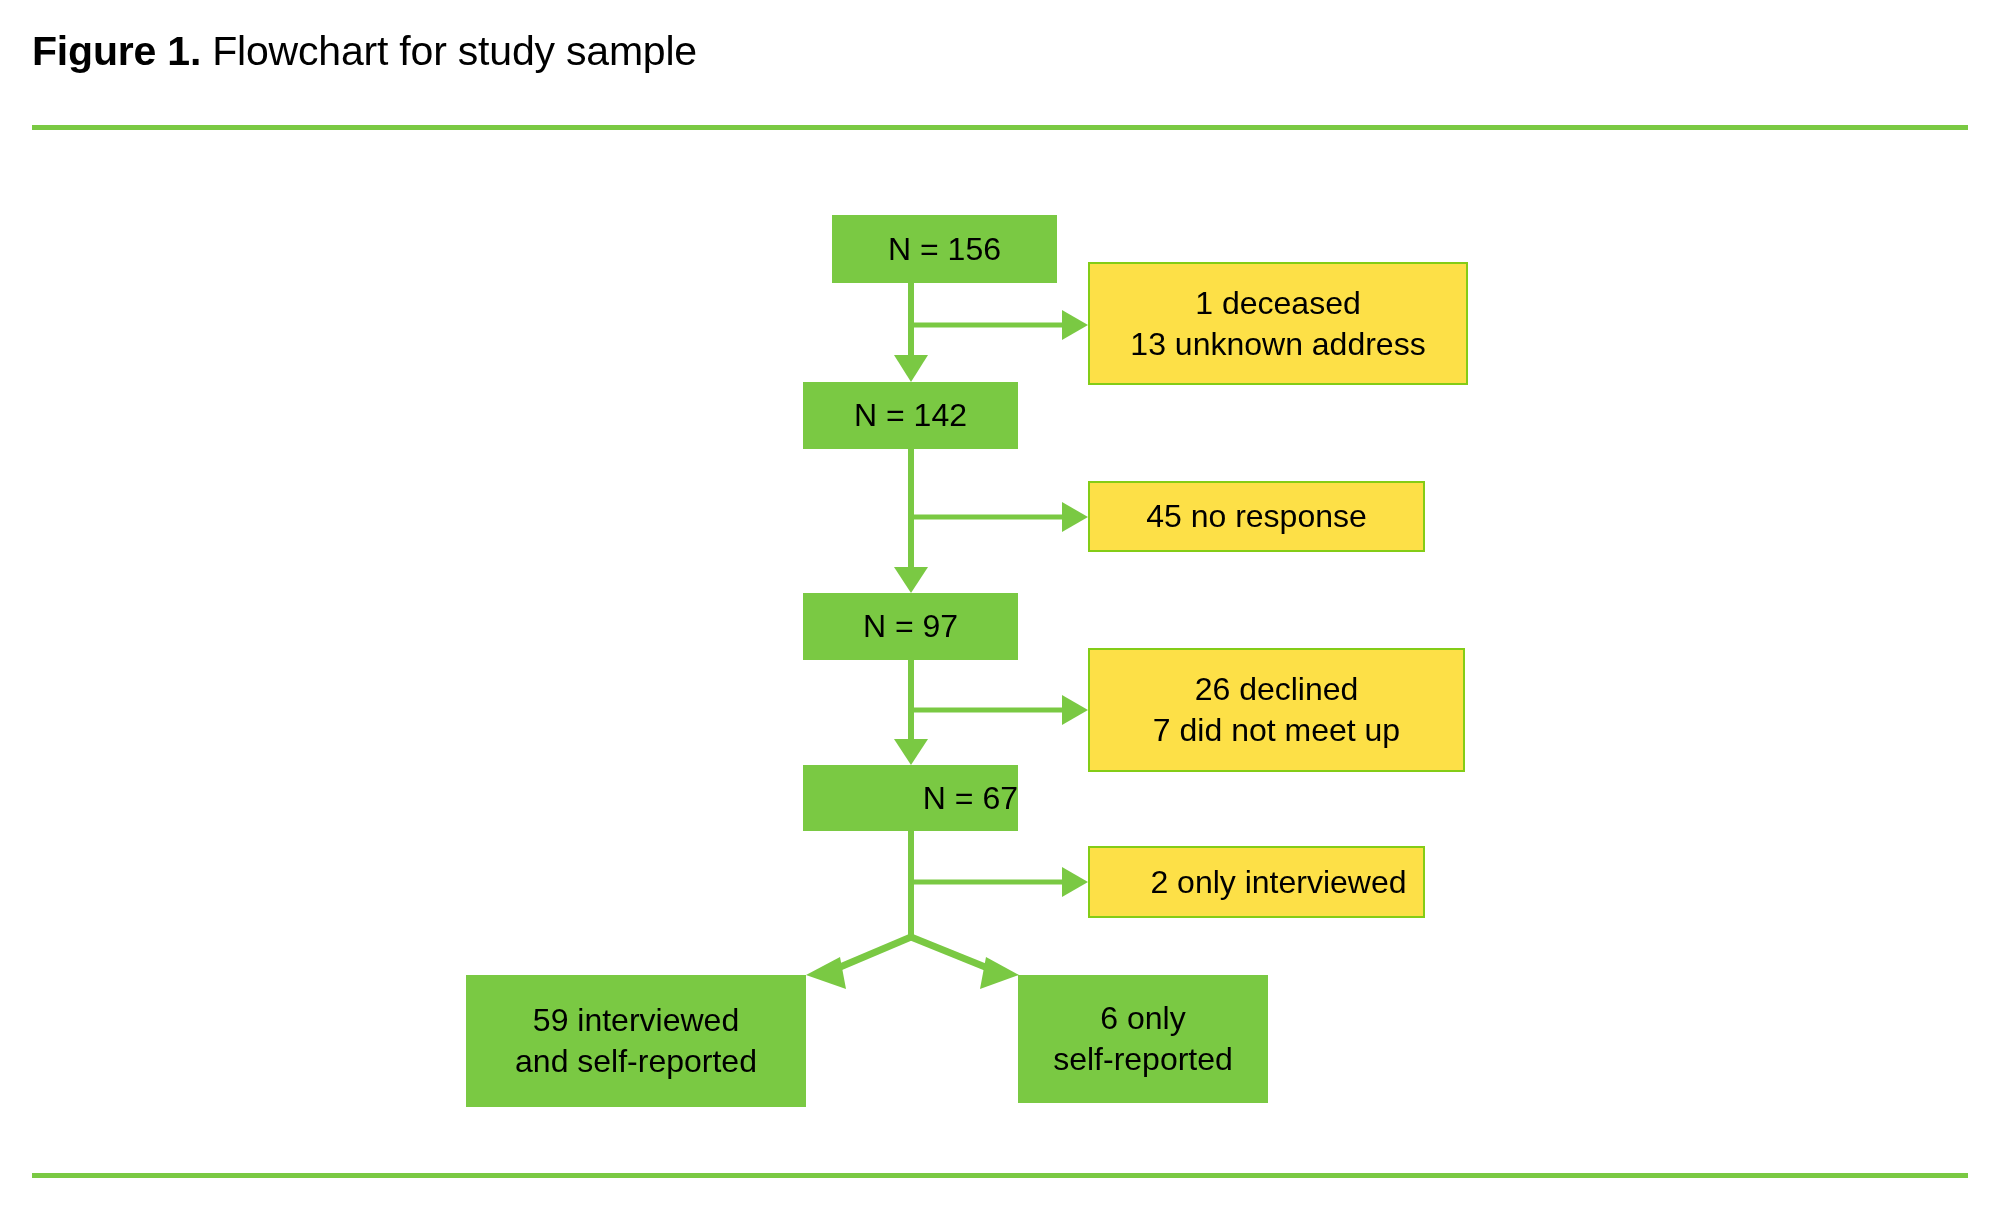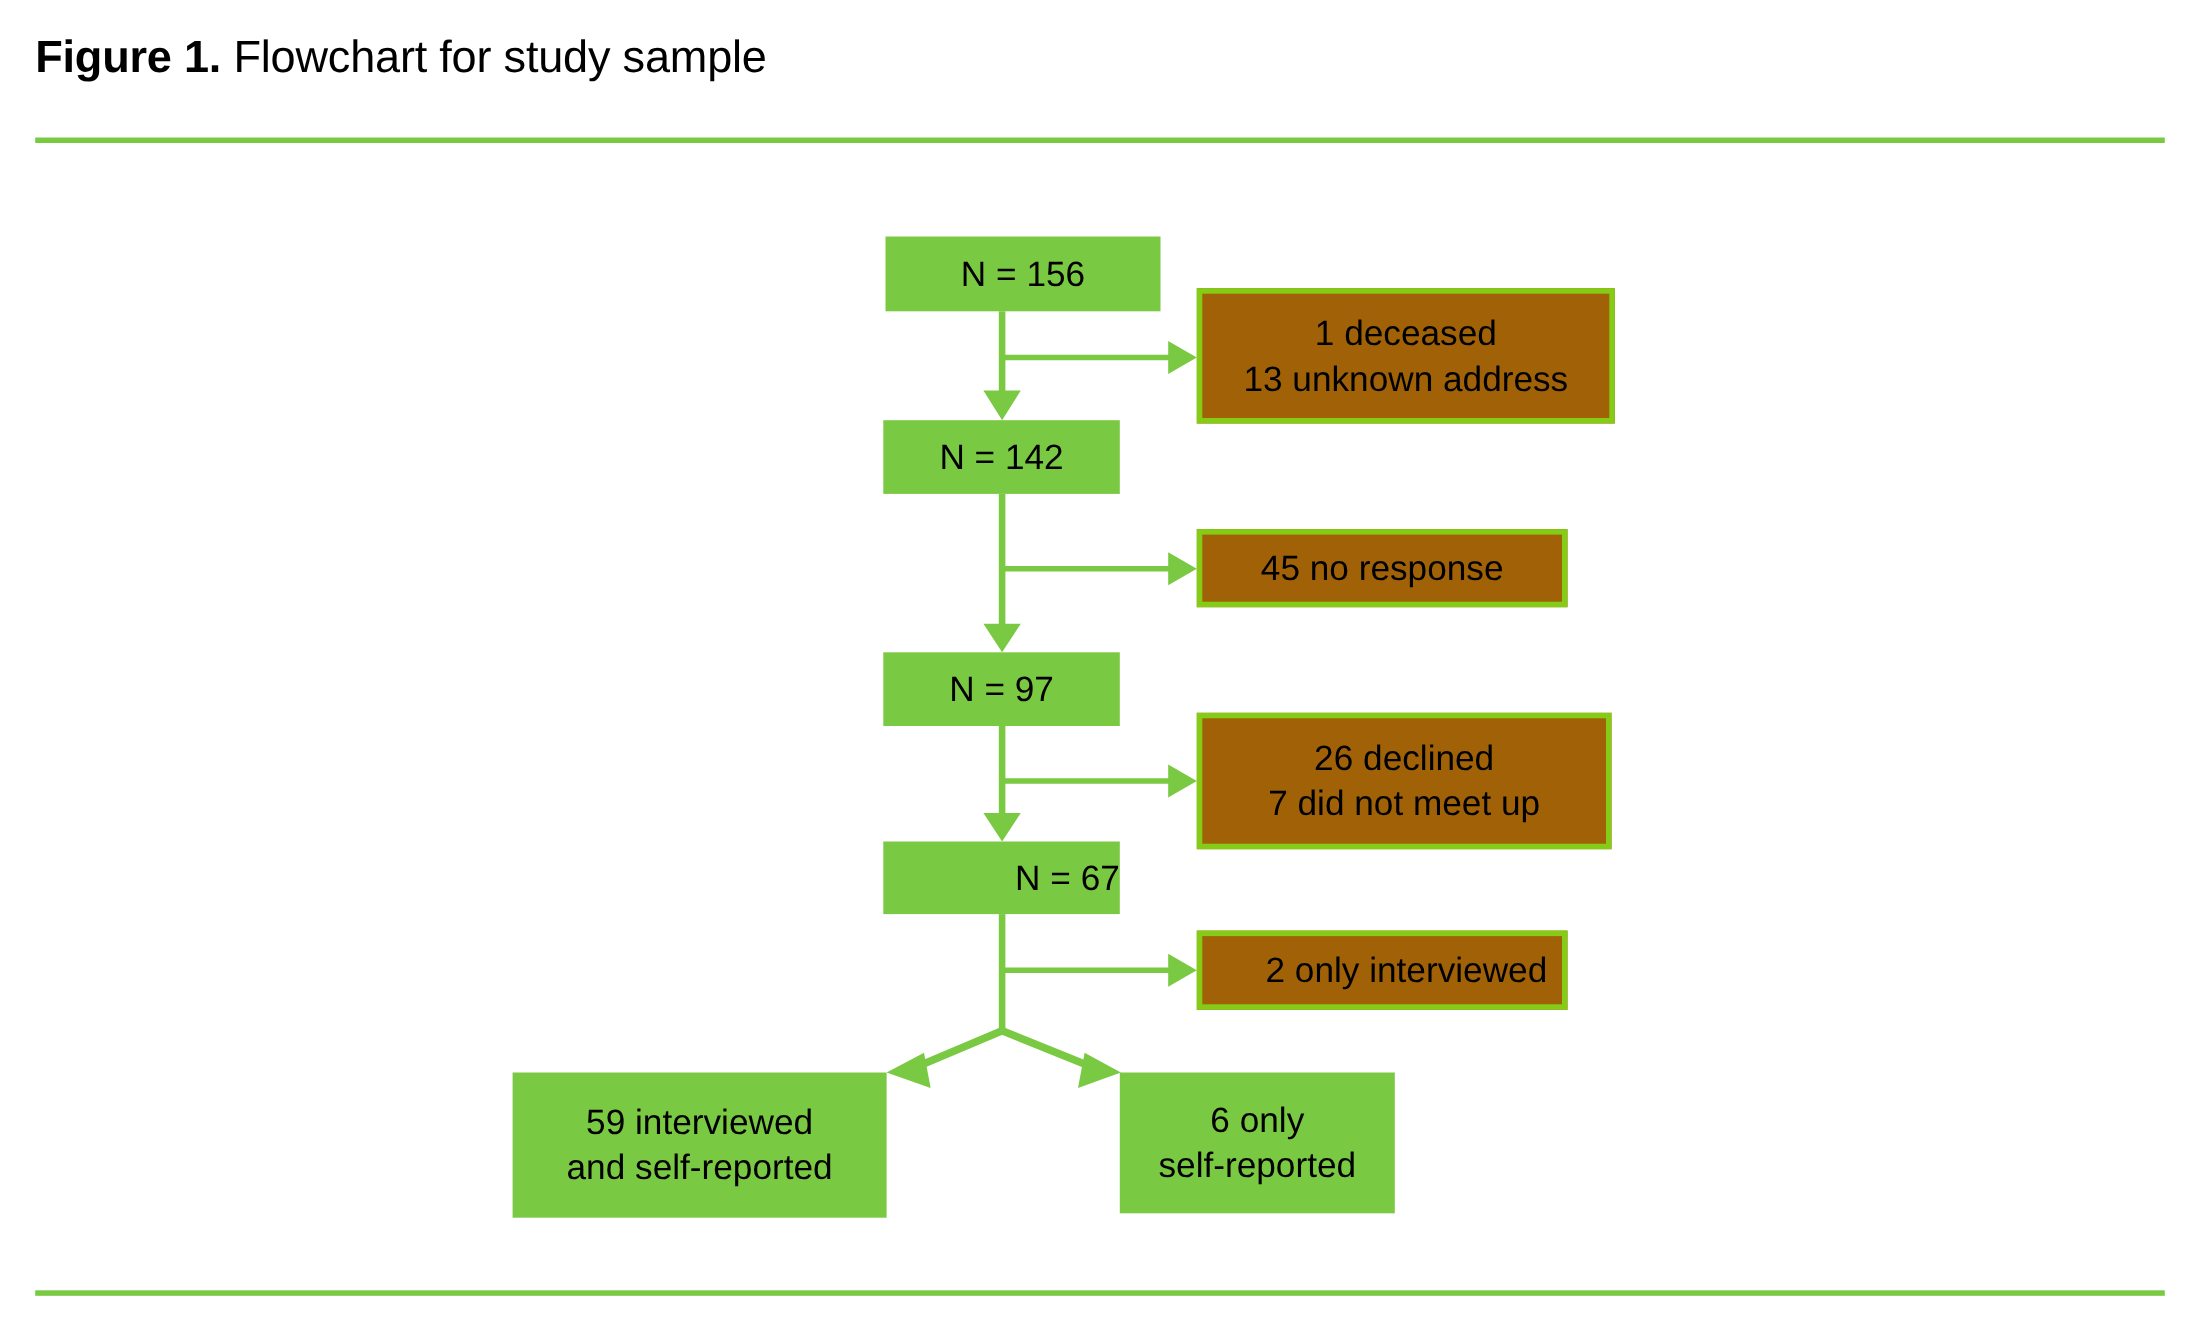--- a/index.html
+++ b/index.html
@@ -72,27 +72,27 @@
     text-align: center;
     line-height: 1.28;
     font-size: 32px;
     color: #000000;
   }
   .node.filled {
     background: #7AC943;
     border: none;
   }
   .node.outlined {
-    background: #a16207;
-    border: 5px solid #84cc16;
+    background: #fde047;
+    border: 2px solid #84cc16;
   }
   .node .line { display: block; }
 
   
-  #node-n156 { left: 805px;  top: 215px;  width: 250px; height: 68px; }
+  #node-n156 { left: 832px;  top: 215px;  width: 225px; height: 68px; }
   #node-n142 { left: 803px;  top: 382px;  width: 215px; height: 67px; }
   #node-n97  { left: 803px;  top: 593px;  width: 215px; height: 67px; }
   #node-n67  { left: 803px;  top: 765px;  width: 215px; height: 66px; align-items: flex-end; }
 
   
   #node-excl-1 { left: 1088px; top: 262px; width: 380px; height: 123px; }
   #node-excl-2 { left: 1088px; top: 481px; width: 337px; height: 71px; }
   #node-excl-3 { left: 1088px; top: 648px; width: 377px; height: 124px; }
   #node-excl-4 { left: 1088px; top: 846px; width: 337px; height: 72px; padding-left: 44px; }
 

